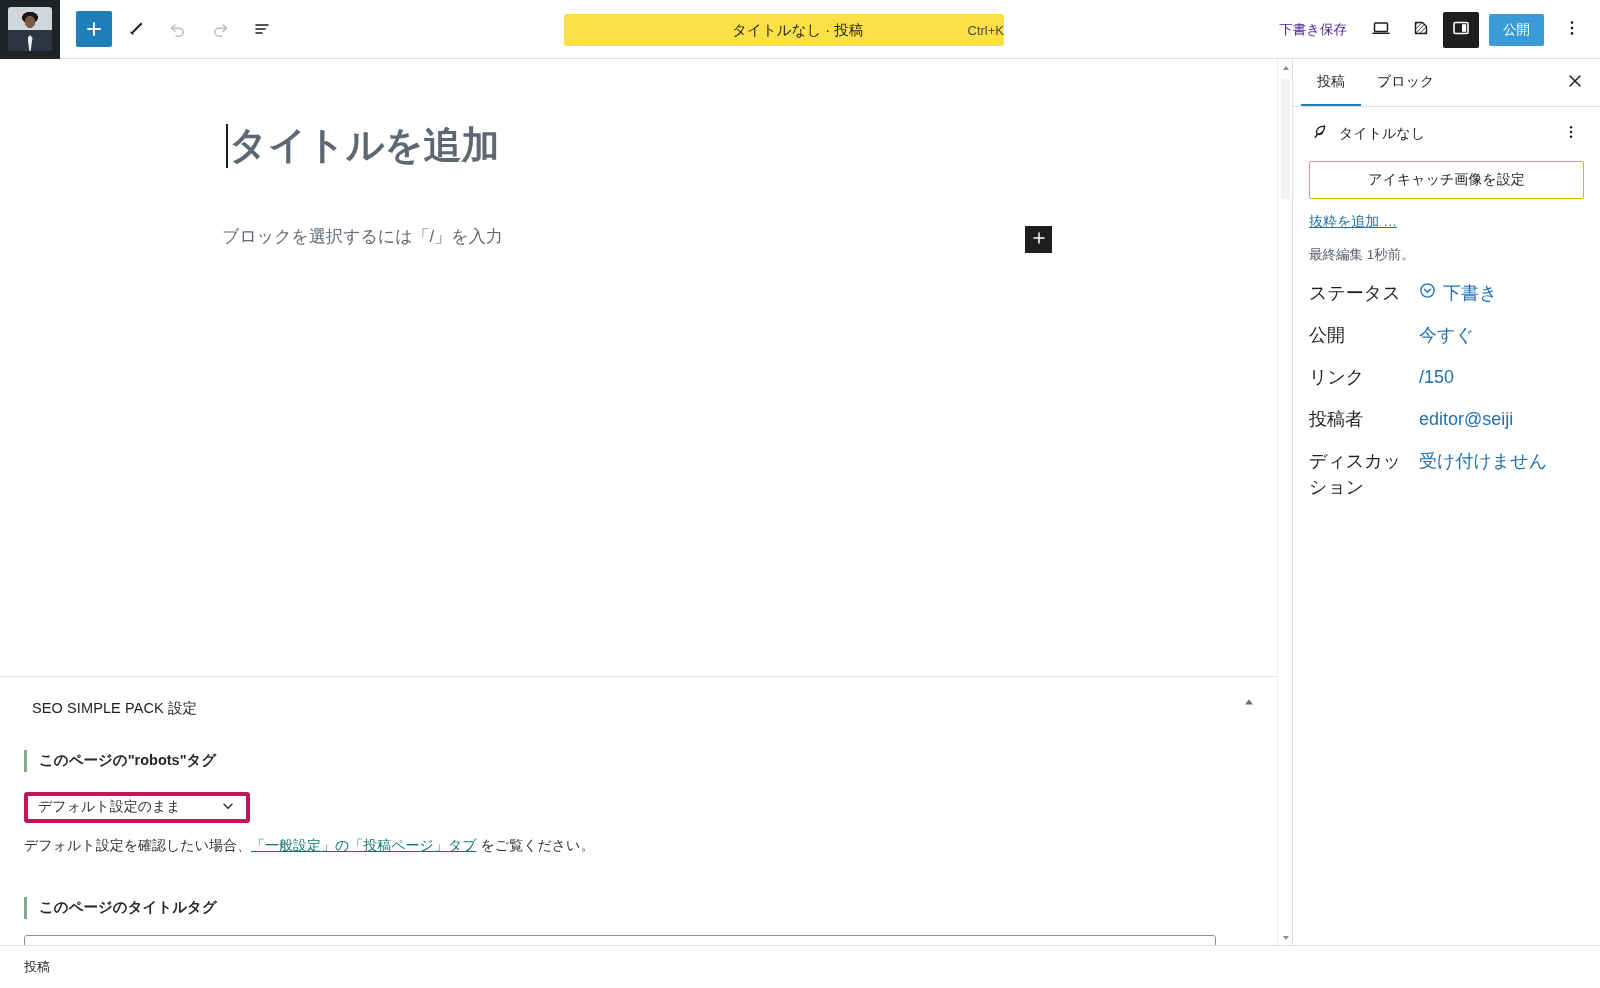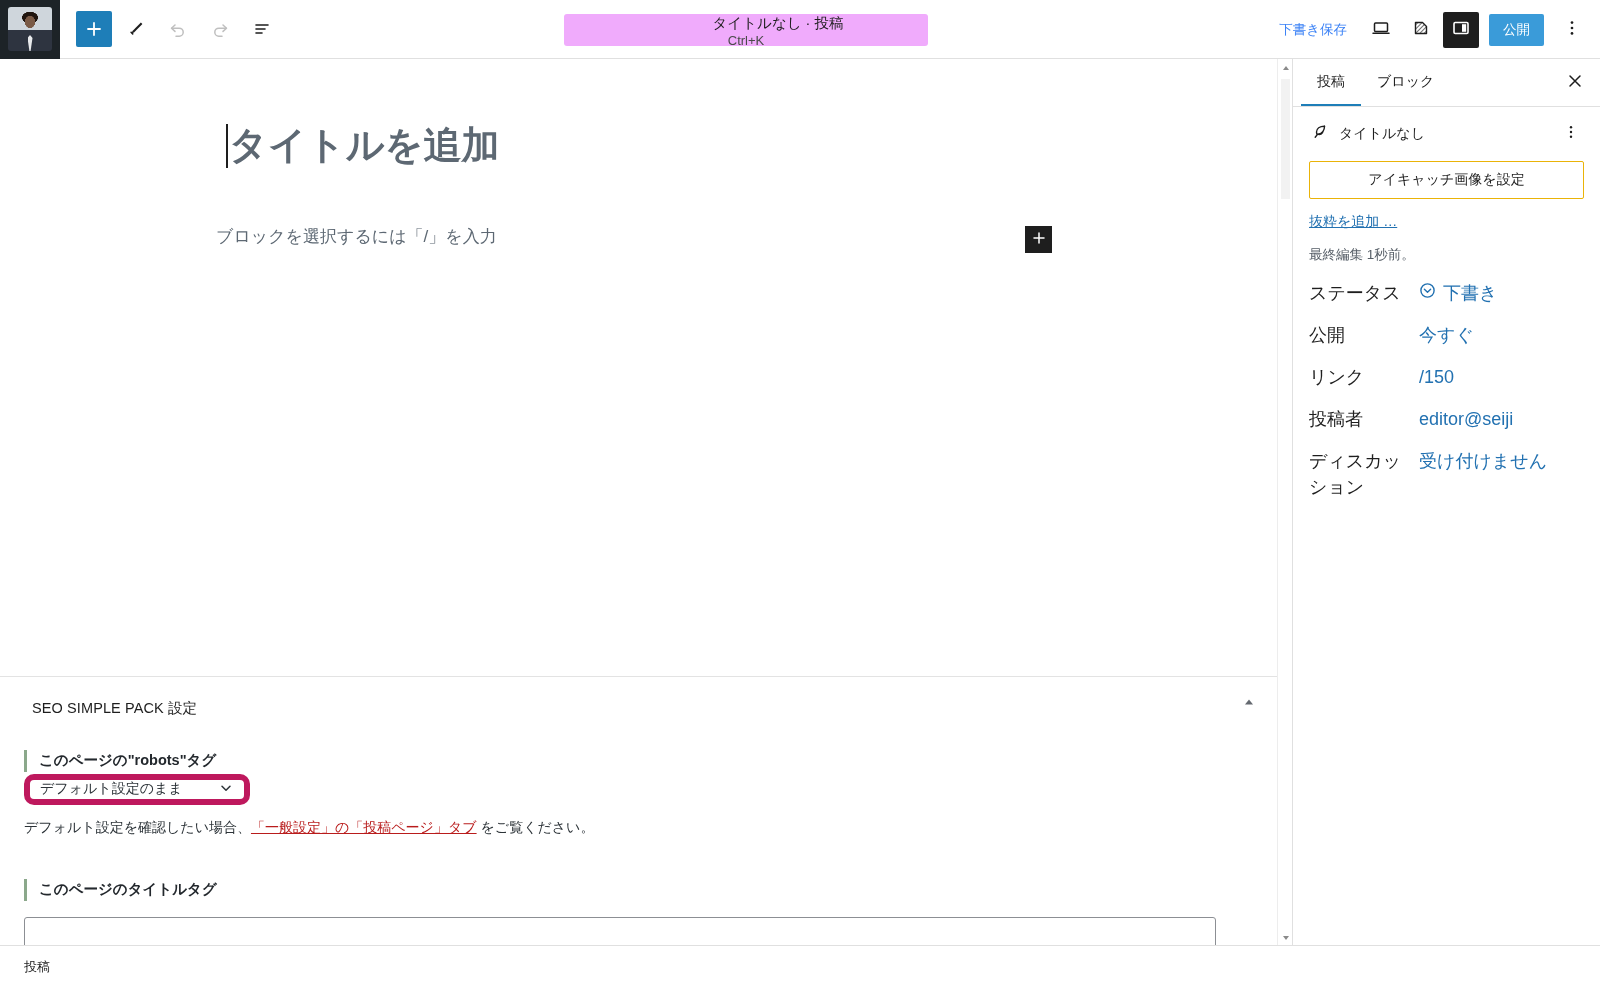--- a/index.html
+++ b/index.html
@@ -66,26 +66,25 @@
     cursor: pointer;
     padding: 0;
   }
   .tbtn.primary { background: #1e7eb8; }
   .tbtn svg { display: block; }
 
   
   #commandbar {
     position: absolute;
     left: 564px; top: 14px;
-    width: 364px; height: 32px;
-    background: #f0abfc;
+    width: 440px; height: 32px;
+    background: #fde047;
     border-radius: 3px;
     display: flex; align-items: center;
     cursor: pointer;
-    flex-direction: column;
   }
   #commandbar .cb-title {
     flex: 1;
     text-align: center;
     font-size: 14.5px;
     color: #1e1e1e;
     padding-left: 64px;
   }
   #commandbar .cb-shortcut {
     font-size: 13px;
@@ -93,21 +92,21 @@
   }
 
   
   #toolbar-right {
     position: absolute;
     right: 10px; top: 0; height: 59px;
     display: flex; align-items: center; gap: 4px;
   }
   #save-draft {
     font-size: 13.5px;
-    color: #3b82f6;
+    color: #4c1d95;
     background: transparent; border: none;
     padding: 8px 12px;
     cursor: default;
     font-family: Liberation Sans, sans-serif;
   }
   .rbtn {
     width: 36px; height: 36px;
     display: flex; align-items: center; justify-content: center;
     border: none; background: transparent;
     cursor: pointer; border-radius: 2px; padding: 0;
@@ -145,21 +144,21 @@
   }
   #post-title {
     font-size: 38px;
     font-weight: bold;
     color: #5d6873;
     line-height: 1.2;
     white-space: nowrap;
   }
   #block-placeholder {
     position: absolute;
-    left: 216px; top: 166px;
+    left: 222px; top: 166px;
     font-size: 17px;
     color: #5d6873;
     white-space: nowrap;
   }
   #block-inserter {
     position: absolute;
     left: 1025px; top: 167px;
     width: 27px; height: 27px;
     background: #1e1e1e;
     display: flex; align-items: center; justify-content: center;
@@ -195,40 +194,40 @@
   .seo-field { padding: 0 24px; margin-top: 16px; }
   .seo-label {
     border-left: 3px solid #8ba88b;
     padding-left: 12px;
     font-size: 14.5px;
     color: #23282d;
     font-weight: bold;
     line-height: 1.5;
   }
   #robots-select {
-    margin-top: 2px;
+    margin-top: 20px;
     margin-left: 0;
     width: 226px; height: 31px;
-    border: 6px solid #be185d;
-    border-radius: 10px;
+    border: 4px solid #be185d;
+    border-radius: 3px;
     background: #ffffff;
     font-size: 14px;
     color: #2c3338;
     padding: 0 10px;
     font-family: inherit;
     display: flex; align-items: center;
     justify-content: space-between;
     cursor: pointer;
   }
   #robots-help {
     margin-top: 14px;
     font-size: 14px;
     color: #2c3338;
   }
-  #robots-help a { color: #b91c1c; margin-top: 36px; }
+  #robots-help a { color: #0f766e; margin-top: 36px; }
   #title-tag-input {
     margin-top: 16px;
     width: 1192px; height: 38px;
     border: 1px solid #8c8f94;
     border-radius: 3px;
     background: #ffffff;
   }
 
   
   #canvas-scrollbar {

